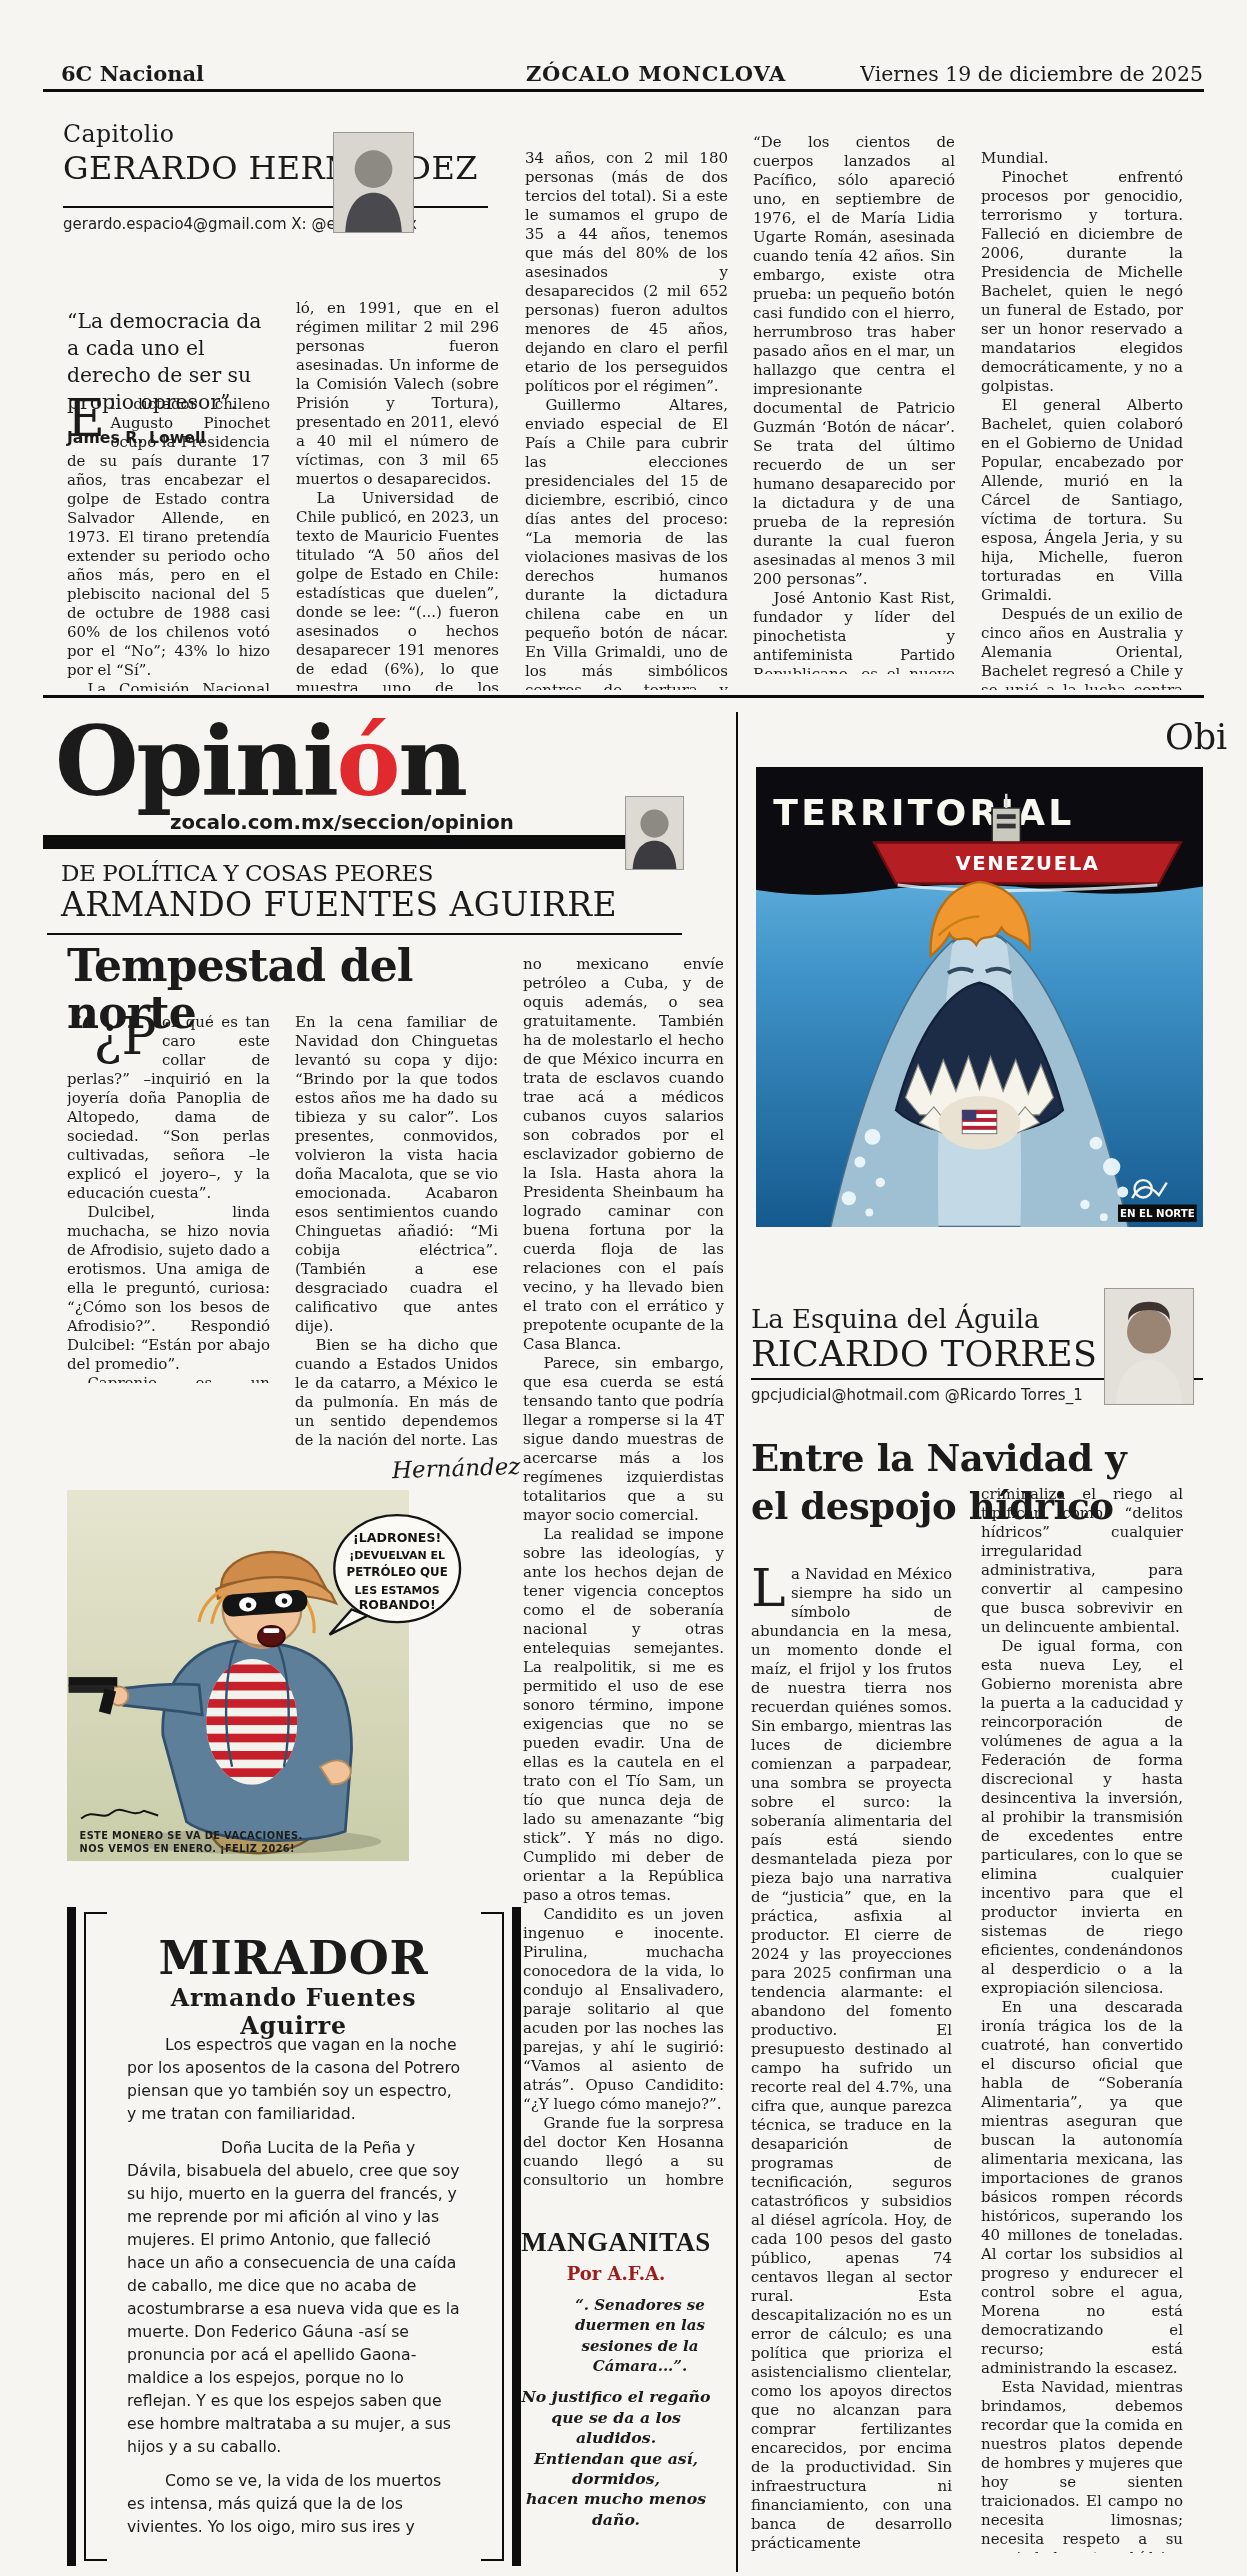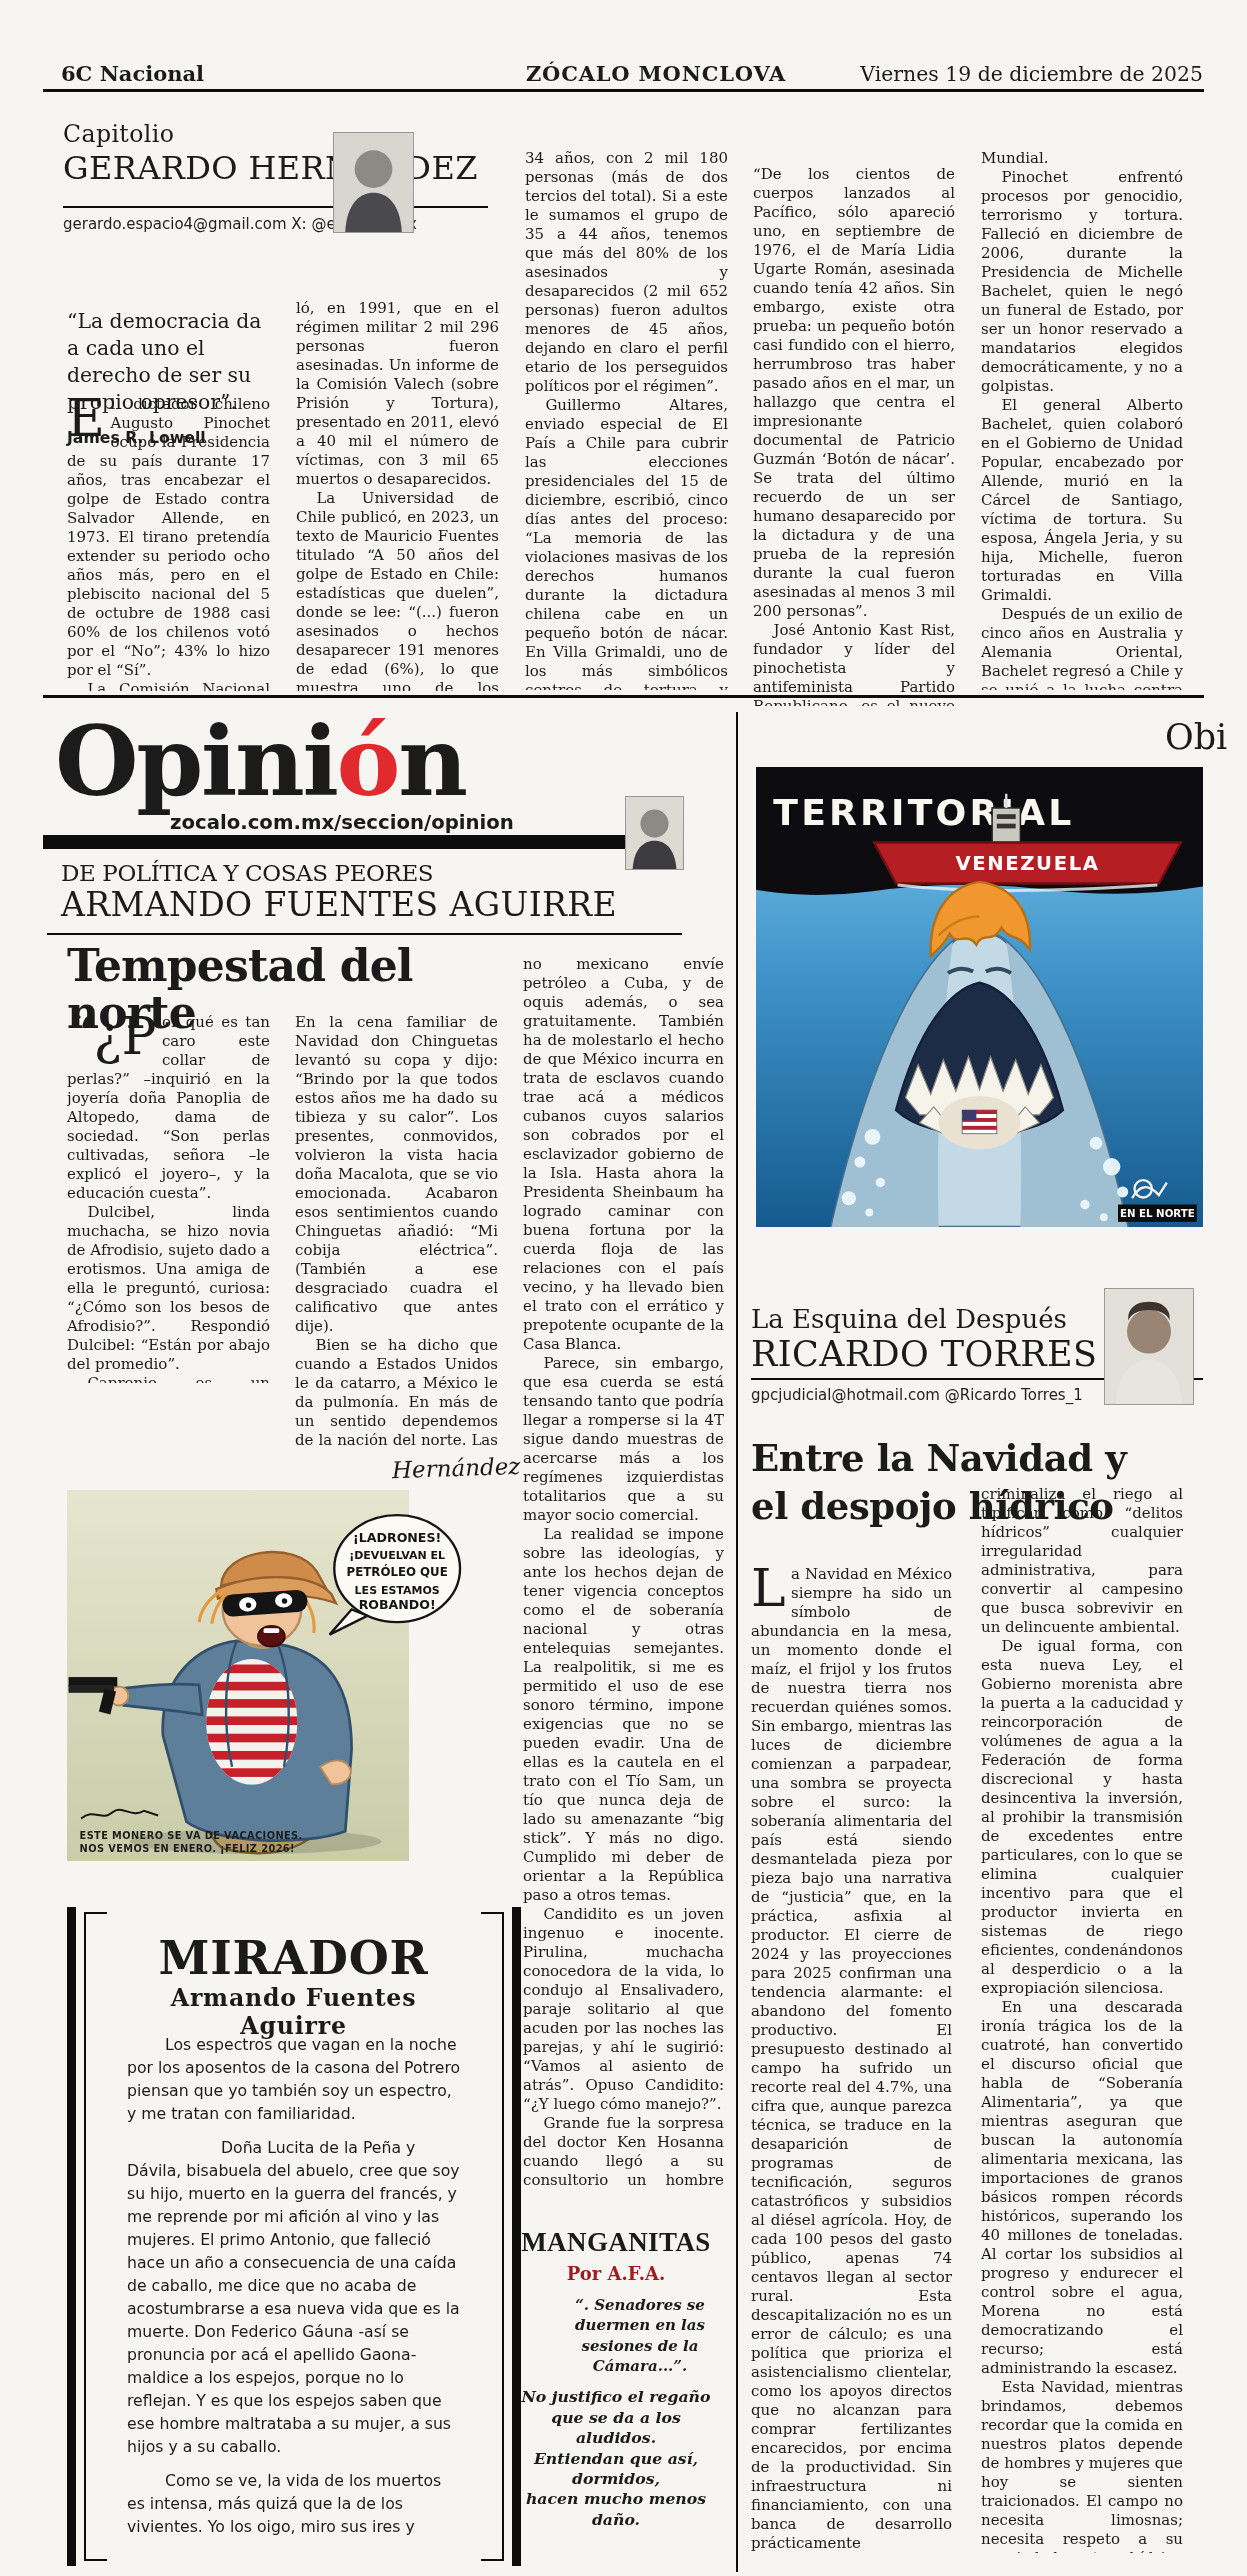--- a/index.html
+++ b/index.html
@@ -94,21 +94,21 @@
       <p>La Comisión Nacional de Verdad y Reconciliación reve-</p>
     </div>
   <div class="col" style="left:296px;top:299px;width:203px;height:392px;">
       <p>ló, en 1991, que en el régimen militar 2 mil 296 personas fueron asesinadas. Un informe de la Comisión Valech (sobre Prisión y Tortura), presentado en 2011, elevó a 40 mil el número de víctimas, con 3 mil 65 muertos o desaparecidos.</p>
       <p>La Universidad de Chile publicó, en 2023, un texto de Mauricio Fuentes titulado “A 50 años del golpe de Estado en Chile: estadísticas que duelen”, donde se lee: “(...) fueron asesinados o hechos desaparecer 191 menores de edad (6%), lo que muestra uno de los aspectos más oscuros de la dictadura. (...) el grupo más numeroso fue el comprendido entre 18 y</p>
     </div>
   <div class="col" style="left:525px;top:149px;width:203px;height:541px;">
       <p>34 años, con 2 mil 180 personas (más de dos tercios del total). Si a este le sumamos el grupo de 35 a 44 años, tenemos que más del 80% de los asesinados y desaparecidos (2 mil 652 personas) fueron adultos menores de 45 años, dejando en claro el perfil etario de los perseguidos políticos por el régimen”.</p>
       <p>Guillermo Altares, enviado especial de El País a Chile para cubrir las elecciones presidenciales del 15 de diciembre, escribió, cinco días antes del proceso: “La memoria de las violaciones masivas de los derechos humanos durante la dictadura chilena cabe en un pequeño botón de nácar. En Villa Grimaldi, uno de los más simbólicos centros de tortura y exterminio del régimen de Augusto Pinochet (1973-1990), convertido desde 1997 en un museo, se conserva uno de los rieles de ferrocarril a los que ataban los cadáveres de las víctimas del terrorismo de Estado, que eran arrojadas al mar.</p>
     </div>
-  <div class="col" style="left:753px;top:165px;width:202px;height:541px;">
+  <div class="col" style="left:753px;top:133px;width:202px;height:541px;">
       <p>“De los cientos de cuerpos lanzados al Pacífico, sólo apareció uno, en septiembre de 1976, el de María Lidia Ugarte Román, asesinada cuando tenía 42 años. Sin embargo, existe otra prueba: un pequeño botón casi fundido con el hierro, herrumbroso tras haber pasado años en el mar, un hallazgo que centra el impresionante documental de Patricio Guzmán ‘Botón de nácar’. Se trata del último recuerdo de un ser humano desaparecido por la dictadura y de una prueba de la represión durante la cual fueron asesinadas al menos 3 mil 200 personas”.</p>
       <p>José Antonio Kast Rist, fundador y líder del pinochetista y antifeminista Partido Republicano, es el nuevo Presidente de Chile, después de tres intentos. Michael Martin Kast, su padre, militó en el Partido Nacionalsocialista y emigró al país austral, donde trabajó para la dictadura militar, luego de la derrota de la Alemania nazi en la Segunda Guerra</p>
     </div>
   <div class="col" style="left:981px;top:149px;width:202px;height:541px;">
       <p>Mundial.</p>
       <p>Pinochet enfrentó procesos por genocidio, terrorismo y tortura. Falleció en diciembre de 2006, durante la Presidencia de Michelle Bachelet, quien le negó un funeral de Estado, por ser un honor reservado a mandatarios elegidos democráticamente, y no a golpistas.</p>
       <p>El general Alberto Bachelet, quien colaboró en el Gobierno de Unidad Popular, encabezado por Allende, murió en la Cárcel de Santiago, víctima de tortura. Su esposa, Ángela Jeria, y su hija, Michelle, fueron torturadas en Villa Grimaldi.</p>
       <p>Después de un exilio de cinco años en Australia y Alemania Oriental, Bachelet regresó a Chile y se unió a la lucha contra la dictadura pinochetista. En 2006, se convirtió en la primera Presidenta de Chile, y en 2014 fue elegida para un segundo periodo. El fantasma de Pinochet ha vuelto a La Moneda.</p>
     </div>
 
@@ -318,21 +318,21 @@
     <div class="mang-by" style="margin-top:4.7px;">Por A.F.A.</div>
     <div class="mang-verse" style="margin-top:11px;font-size:15px;margin-left:48px;">“. Senadores se duermen en las sesiones de la Cámara...”.</div>
     <div class="mang-verse" style="margin-top:11px;">
         <p>No justifico el regaño</p>
         <p>que se da a los aludidos.</p>
         <p>Entiendan que así, dormidos,</p>
         <p>hacen mucho menos daño.</p>
       </div>
   </div>
 
-  <div class="abs serif" style="left:751px;top:1304px;font-size:26px;">La Esquina del Después</div>
+  <div class="abs serif" style="left:751px;top:1304px;font-size:26px;">La Esquina del Águila</div>
   <div class="abs colname" style="left:751px;top:1334px;font-size:35px;">RICARDO TORRES</div>
   <div class="rule" style="left:751px;top:1378px;width:452px;height:1.6px;"></div>
   <div class="abs contact" style="left:751px;top:1386px;">gpcjudicial@hotmail.com  @Ricardo Torres_1</div>
 
   <div class="photo" style="left:1104px;top:1288px;width:88px;height:115px;">
     <svg viewBox="0 0 112 146">
       <rect width="112" height="146" fill="#e3e0da"></rect>
       <circle cx="56" cy="54" r="28" fill="#9a8474"></circle>
       <path d="M14,146 C16,104 38,90 56,90 C74,90 96,104 98,146 Z" fill="#e8e4de"></path>
       <path d="M30,40 C34,22 78,22 82,40 C84,30 78,16 56,16 C34,16 28,30 30,40 Z" fill="#3d3430"></path>

